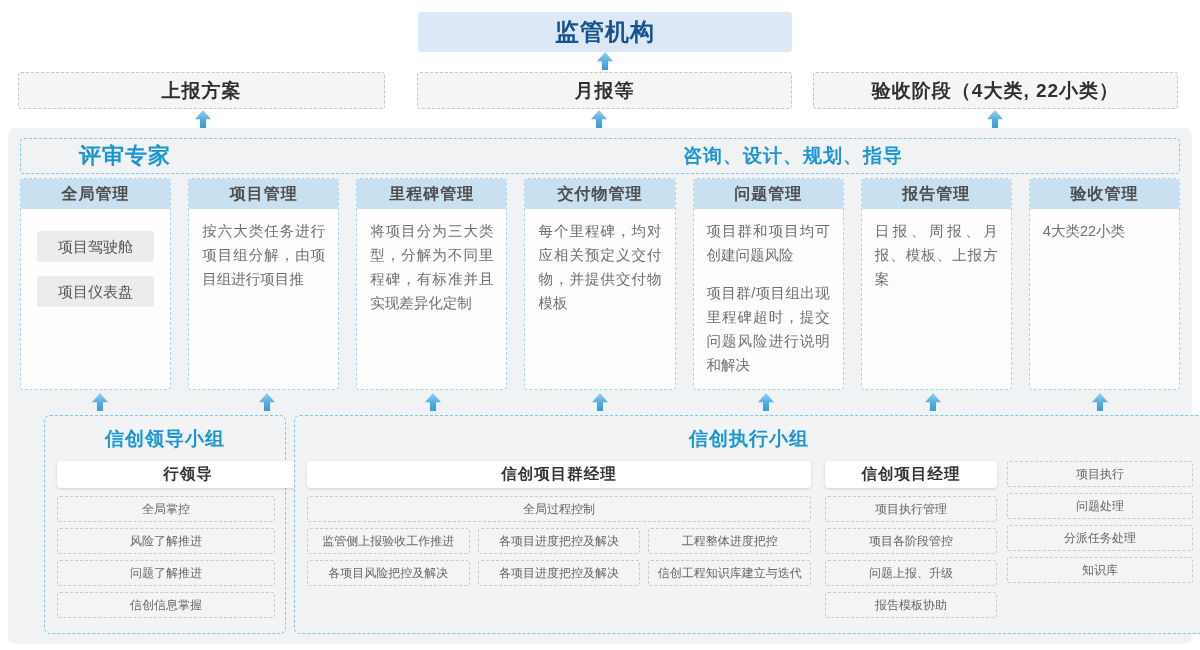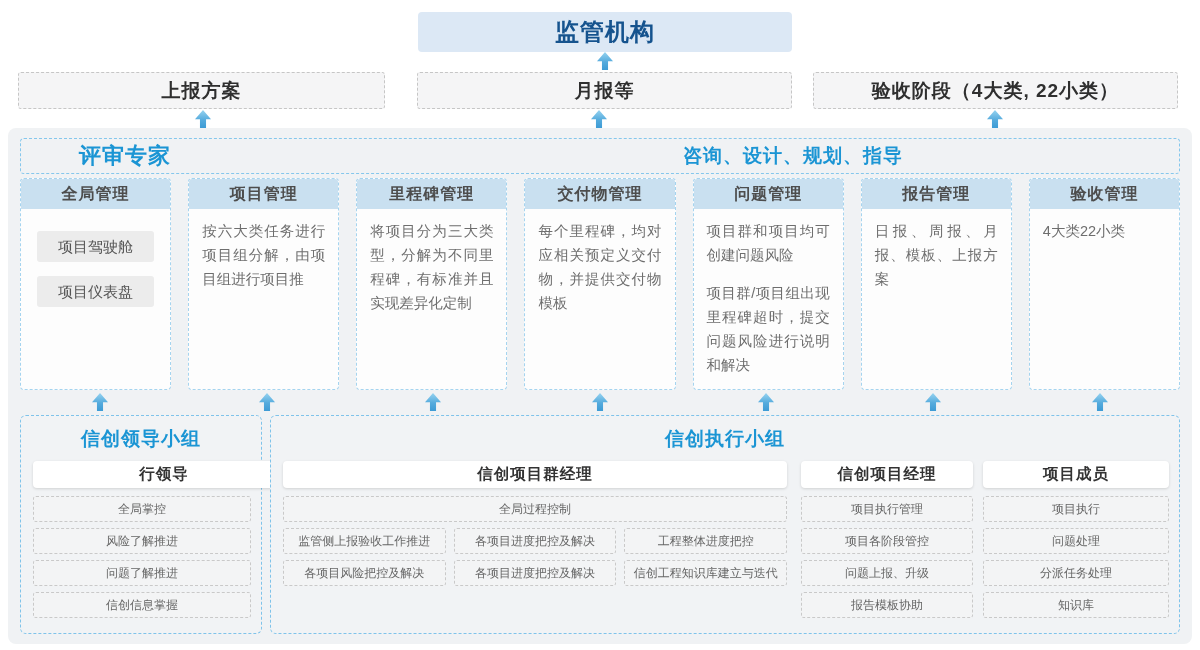--- a/index.html
+++ b/index.html
@@ -50,21 +50,21 @@
   .col-h{height:30px;flex:0 0 30px;background:#c9e0f0;display:flex;align-items:center;
     justify-content:center;color:#4d4d4d;font-size:16px;font-weight:bold;letter-spacing:1px;}
   .col-b{flex:1;padding:10px 13px 0;color:#6e6e6e;font-size:14.5px;line-height:24px;
     text-align:justify;}
   .col-b p{margin:0 0 14px;}
   .chip{height:31px;margin:12px 3px 14px;background:#ececec;border-radius:3px;
     display:flex;align-items:center;justify-content:center;color:#555;font-size:15px;}
 
   
   .group{position:absolute;top:287px;height:219px;box-sizing:border-box;
-    border:1.5px dashed #7fc3ea;border-radius:6px;background:#f1f3f5;}
+    border:1.5px dashed #7fc3ea;border-radius:6px;background:#f1f3f5;margin-left:24px;}
   .leader{left:12px;width:242px;}
   .exec{left:262px;width:910px;}
   .g-title{position:absolute;left:0;top:10px;width:100%;text-align:center;
     color:#1b95d4;font-size:19px;font-weight:bold;letter-spacing:1px;}
   .pill{height:27px;background:#ffffff;border-radius:4px;box-shadow:0 1px 3px rgba(0,0,0,.14);
     display:flex;align-items:center;justify-content:center;color:#333;font-size:15.5px;
     font-weight:bold;letter-spacing:1px;}
   .g-item{height:26px;box-sizing:border-box;border:1.5px dashed #c9c9c9;border-radius:3px;
     display:flex;align-items:center;justify-content:center;color:#666;font-size:12px;
     background:#f3f4f5;}
@@ -187,21 +187,20 @@
 
       <div class="sub sub-pm">
         <div class="pill">信创项目经理</div>
         <div class="g-item">项目执行管理</div>
         <div class="g-item">项目各阶段管控</div>
         <div class="g-item">问题上报、升级</div>
         <div class="g-item">报告模板协助</div>
       </div>
 
       <div class="sub sub-member">
-        <div class="pill">项目成员</div>
         <div class="g-item">项目执行</div>
         <div class="g-item">问题处理</div>
         <div class="g-item">分派任务处理</div>
         <div class="g-item">知识库</div>
       </div>
     </div>
   </div>
 
 </div>
 

